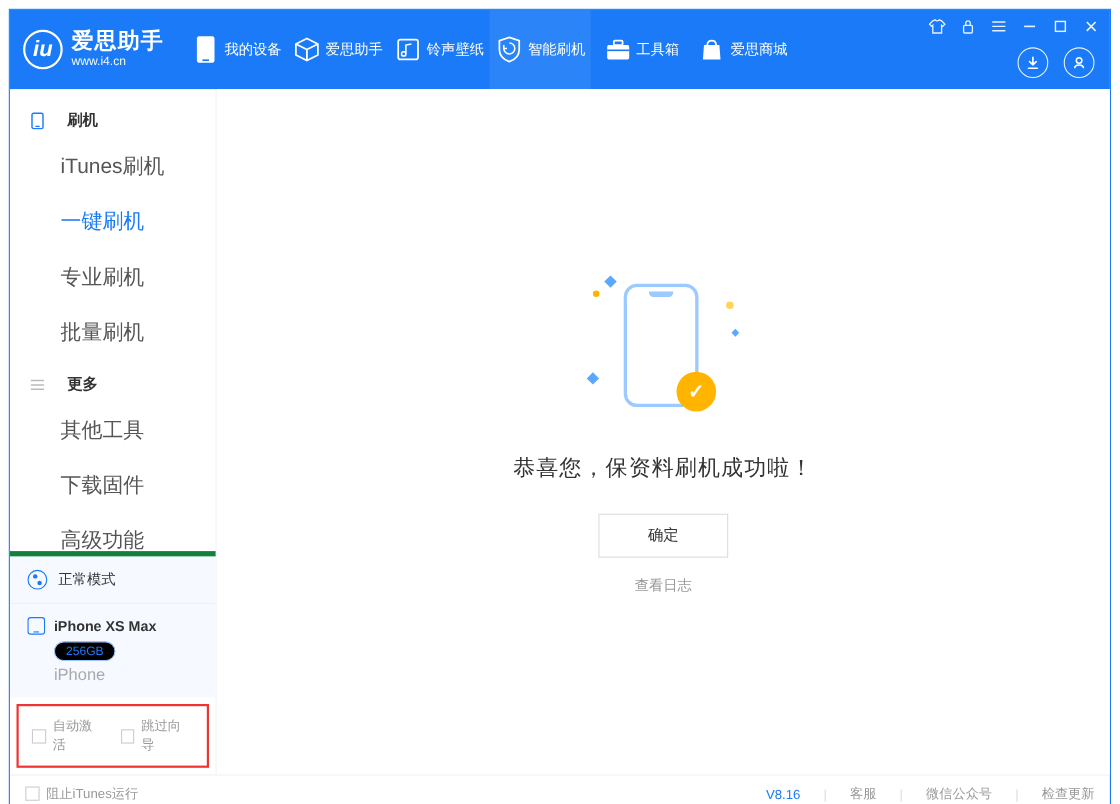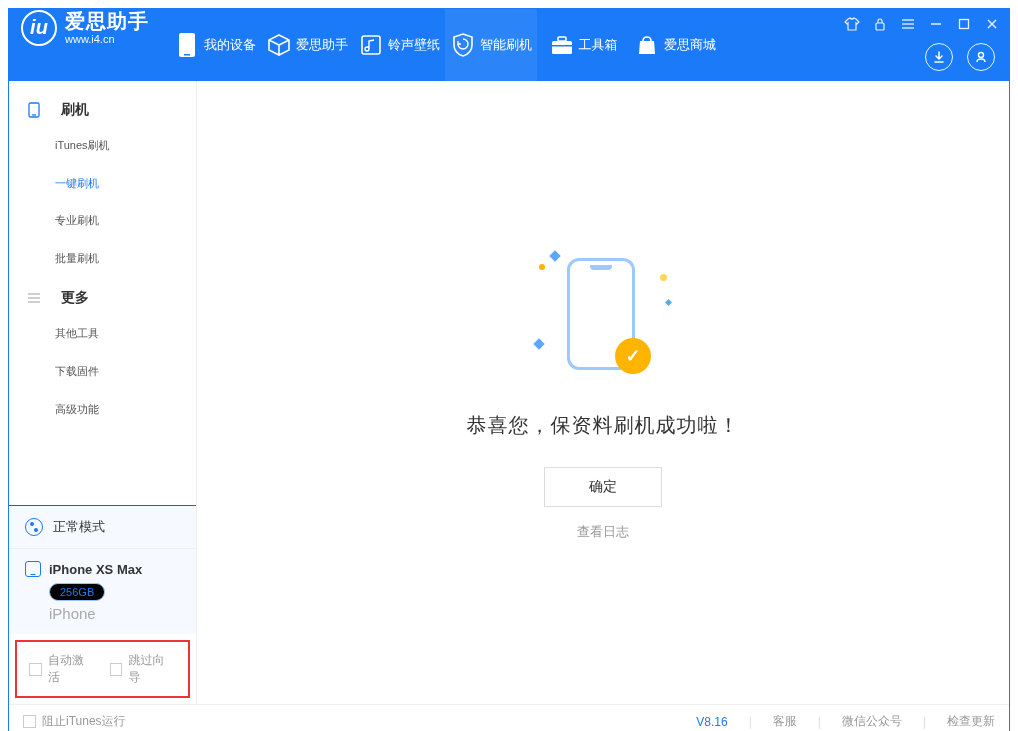--- a/index.html
+++ b/index.html
@@ -1,40 +1,40 @@
 <!DOCTYPE html>
 <html><head>
 <meta charset="utf-8">
 <style>
 *{margin:0;padding:0;box-sizing:border-box;font-family:"Microsoft YaHei",Arial,sans-serif}
 body{background:#fff;display:flex;justify-content:center;align-items:flex-start;padding:8px}
 .window{width:1018px;height:731px;border:1px solid #1a7af8;background:#fff;display:flex;flex-direction:column;position:relative}
-.titlebar{height:72px;background:linear-gradient(to bottom,#1a7af8,#1a7af8);display:flex;align-items:flex-start;color:#fff;padding:0 12px;position:relative}
+.titlebar{height:72px;background:linear-gradient(to bottom,#1a7af8,#1a7af8);display:flex;align-items:center;color:#fff;padding:0 12px;position:relative}
 .logo-wrap{display:flex;align-items:center;gap:8px;margin-right:20px}
 .logo-circle{width:36px;height:36px;border:2.5px solid #fff;border-radius:50%;display:flex;align-items:center;justify-content:center;font-weight:bold;font-size:20px;font-style:italic}
 .logo-text{display:flex;flex-direction:column;line-height:1.2}
 .logo-text .t1{font-size:20px;font-weight:bold;letter-spacing:1px}
 .logo-text .t2{font-size:11px;opacity:.95}
 .nav{display:flex;align-items:stretch;height:100%}
 .nav-item{display:flex;flex-direction:row;align-items:center;justify-content:center;width:92px;height:100%;cursor:pointer;gap:4px;position:relative}
 .nav-item.active{background:rgba(255,255,255,.08)}
 .nav-item .ic{width:26px;height:26px;display:flex;align-items:center;justify-content:center}
 .nav-item .lbl{font-size:13px}
 .win-controls-top{position:absolute;top:6px;right:8px;display:flex;gap:10px;align-items:center;font-size:14px}
 .win-controls-top span{cursor:pointer;opacity:.9;display:inline-flex;align-items:center;justify-content:center;width:18px;height:18px}
 .win-controls-bottom{position:absolute;bottom:10px;right:14px;display:flex;gap:14px;align-items:center}
 .circ-btn{width:28px;height:28px;border:1.5px solid rgba(255,255,255,.9);border-radius:50%;display:flex;align-items:center;justify-content:center;cursor:pointer}
 .body{flex:1;display:flex;overflow:hidden}
 .sidebar{width:188px;border-right:1px solid #eef0f3;display:flex;flex-direction:column;background:#fff}
 .side-scroll{flex:1;overflow:auto;padding-top:8px}
 .side-group-h{display:flex;align-items:center;gap:20px;padding:12px 18px 8px;font-size:14px;color:#333;font-weight:bold}
 .side-group-h .gico{width:14px;height:14px;display:inline-flex;align-items:center;justify-content:center;color:#999}
-.side-item{padding:10px 18px 10px 46px;font-size:11px;color:#555;cursor:pointer;line-height:1.6}
+.side-item{padding:10px 18px 10px 46px;font-size:19px;color:#555;cursor:pointer;line-height:1.6}
 .side-item.active{color:#1a7af8}
-.side-bottom{border-top:1px solid #15803d}
+.side-bottom{border-top:5px solid #15803d}
 .mode-box{padding:12px 16px;display:flex;align-items:center;gap:10px;font-size:13px;color:#333;border-bottom:1px solid #eef0f3;background:#f6f9ff}
 .mode-ic{width:18px;height:18px;border:1.5px solid #1a7af8;border-radius:50%;display:inline-flex;align-items:center;justify-content:center;position:relative}
 .mode-ic::before{content:'';width:4px;height:4px;background:#1a7af8;border-radius:50%;position:absolute;top:3px;left:4px}
 .mode-ic::after{content:'';width:4px;height:4px;background:#1a7af8;border-radius:50%;position:absolute;bottom:3px;right:4px}
 .device-box{padding:12px 16px;background:#f6f9ff}
 .device-row{display:flex;align-items:center;gap:8px;font-size:13px;font-weight:bold;color:#333}
 .device-ic{width:16px;height:16px;border:1.5px solid #1a7af8;border-radius:3px;display:inline-block;position:relative}
 .device-ic::after{content:'';position:absolute;bottom:1px;left:50%;width:5px;height:1.5px;background:#1a7af8;transform:translateX(-50%)}
 .chip{display:inline-block;margin-top:6px;margin-left:24px;padding:2px 10px;border:1px solid #9cc2ff;border-radius:10px;font-size:11px;color:#1a7af8;background:#000000}
 .device-sub{margin-left:24px;margin-top:4px;font-size:15px;color:#aaa}

